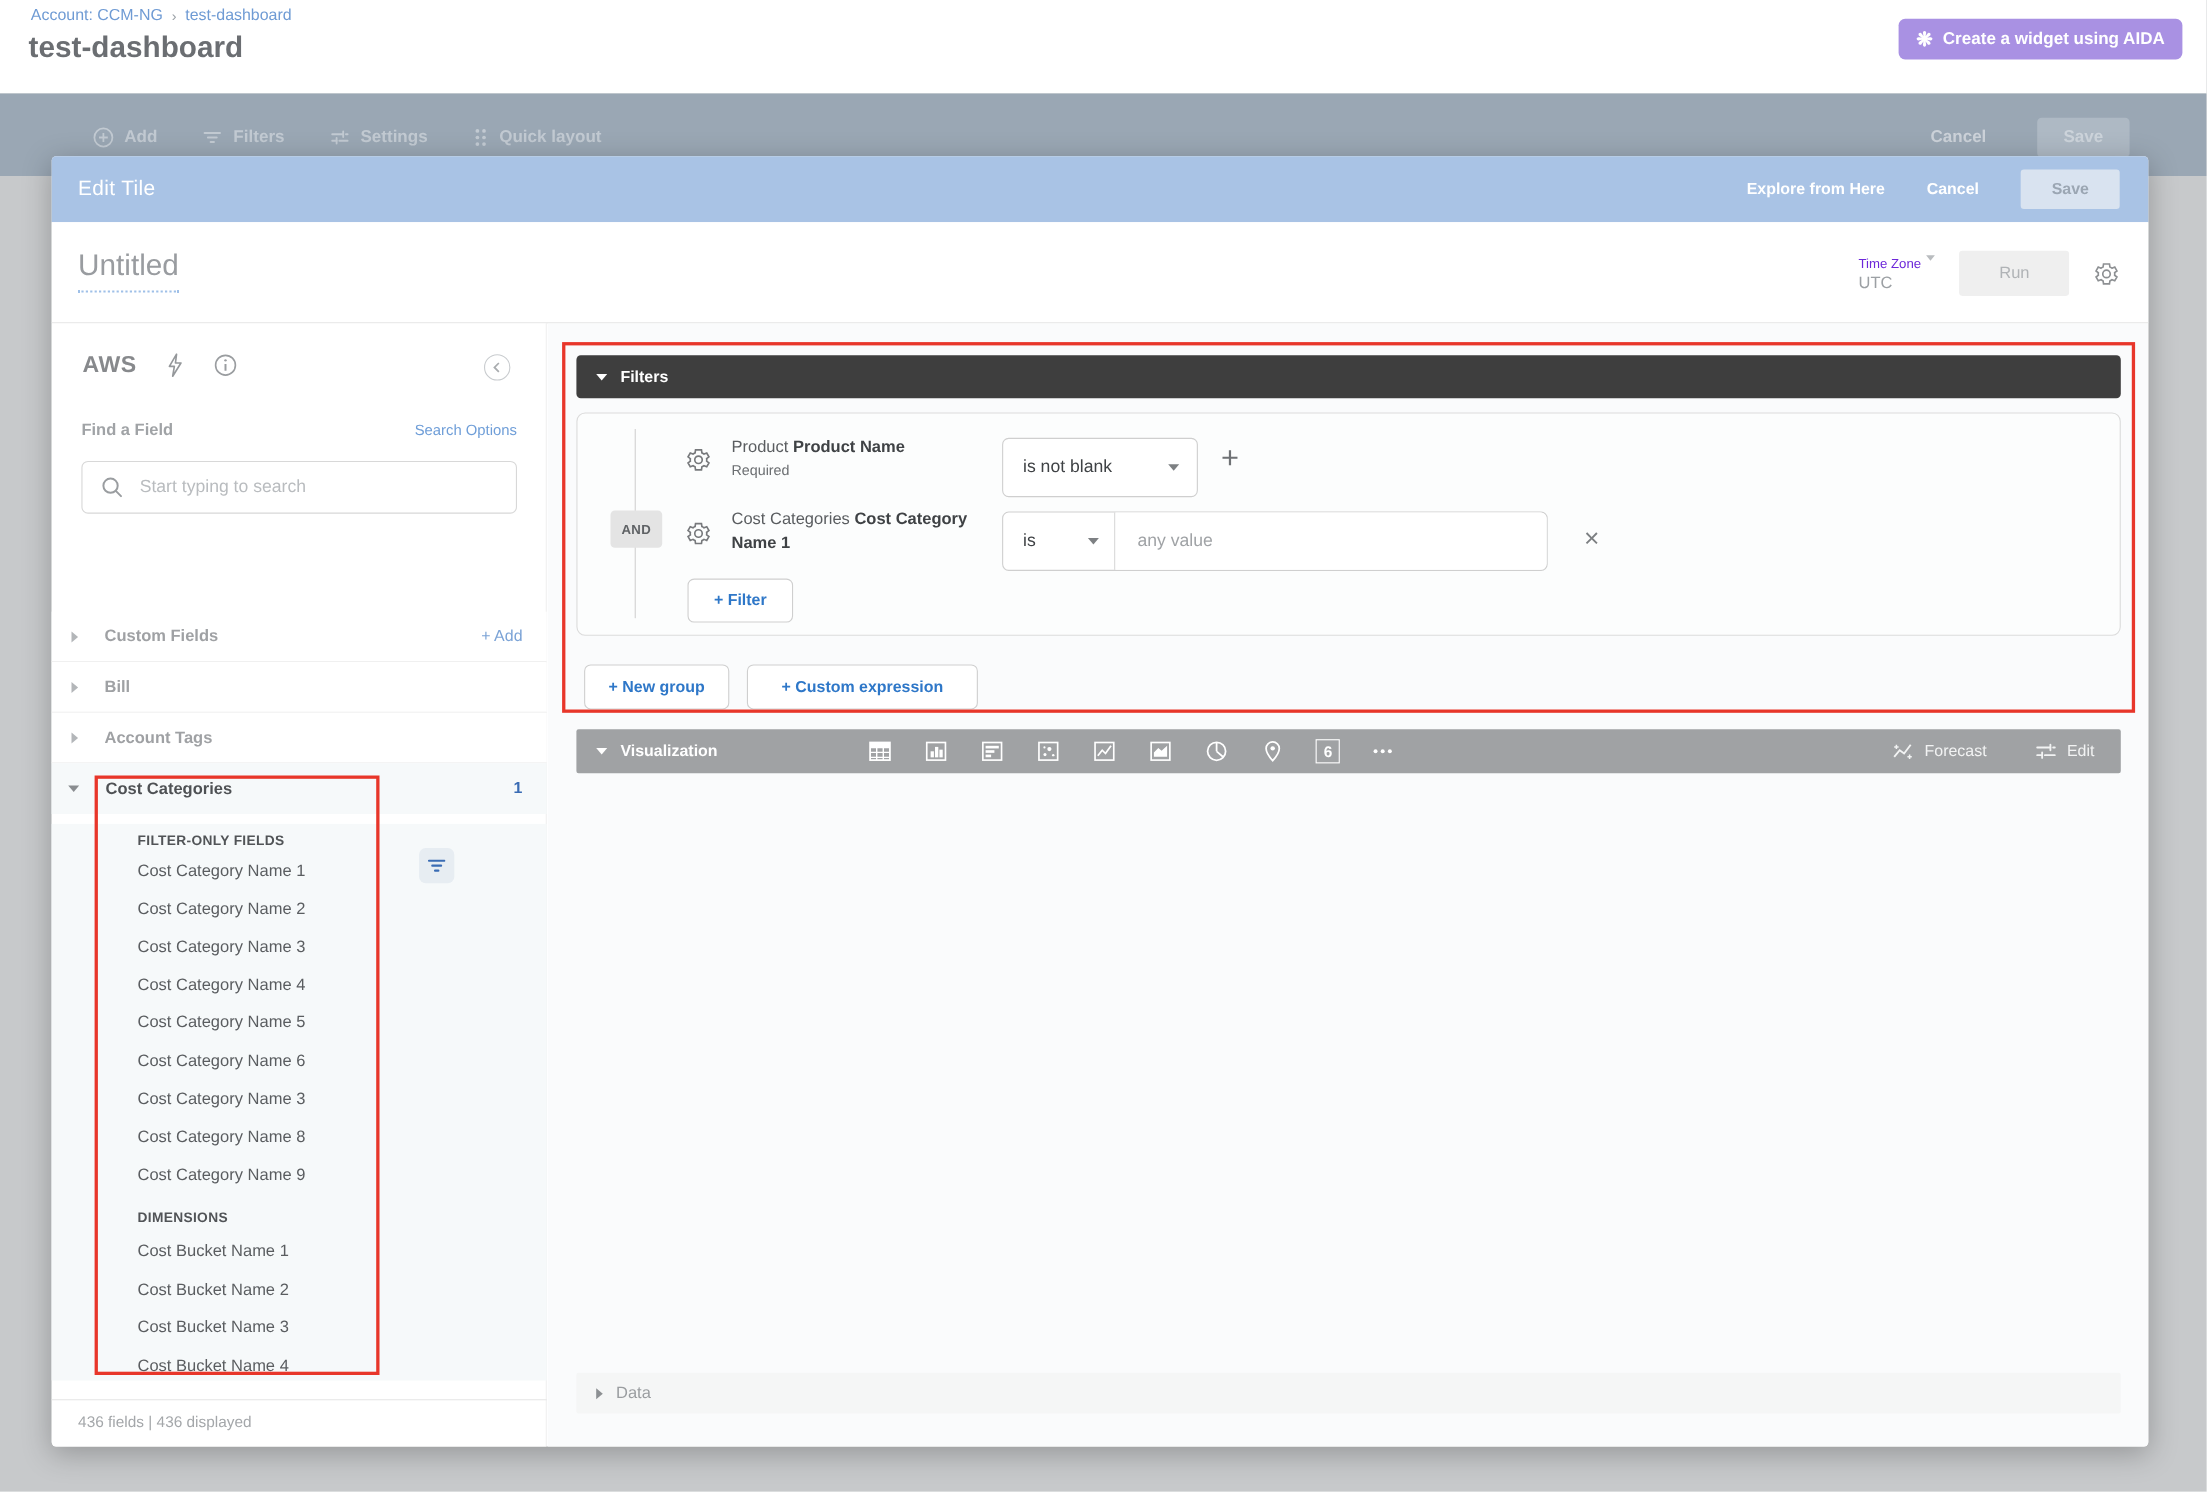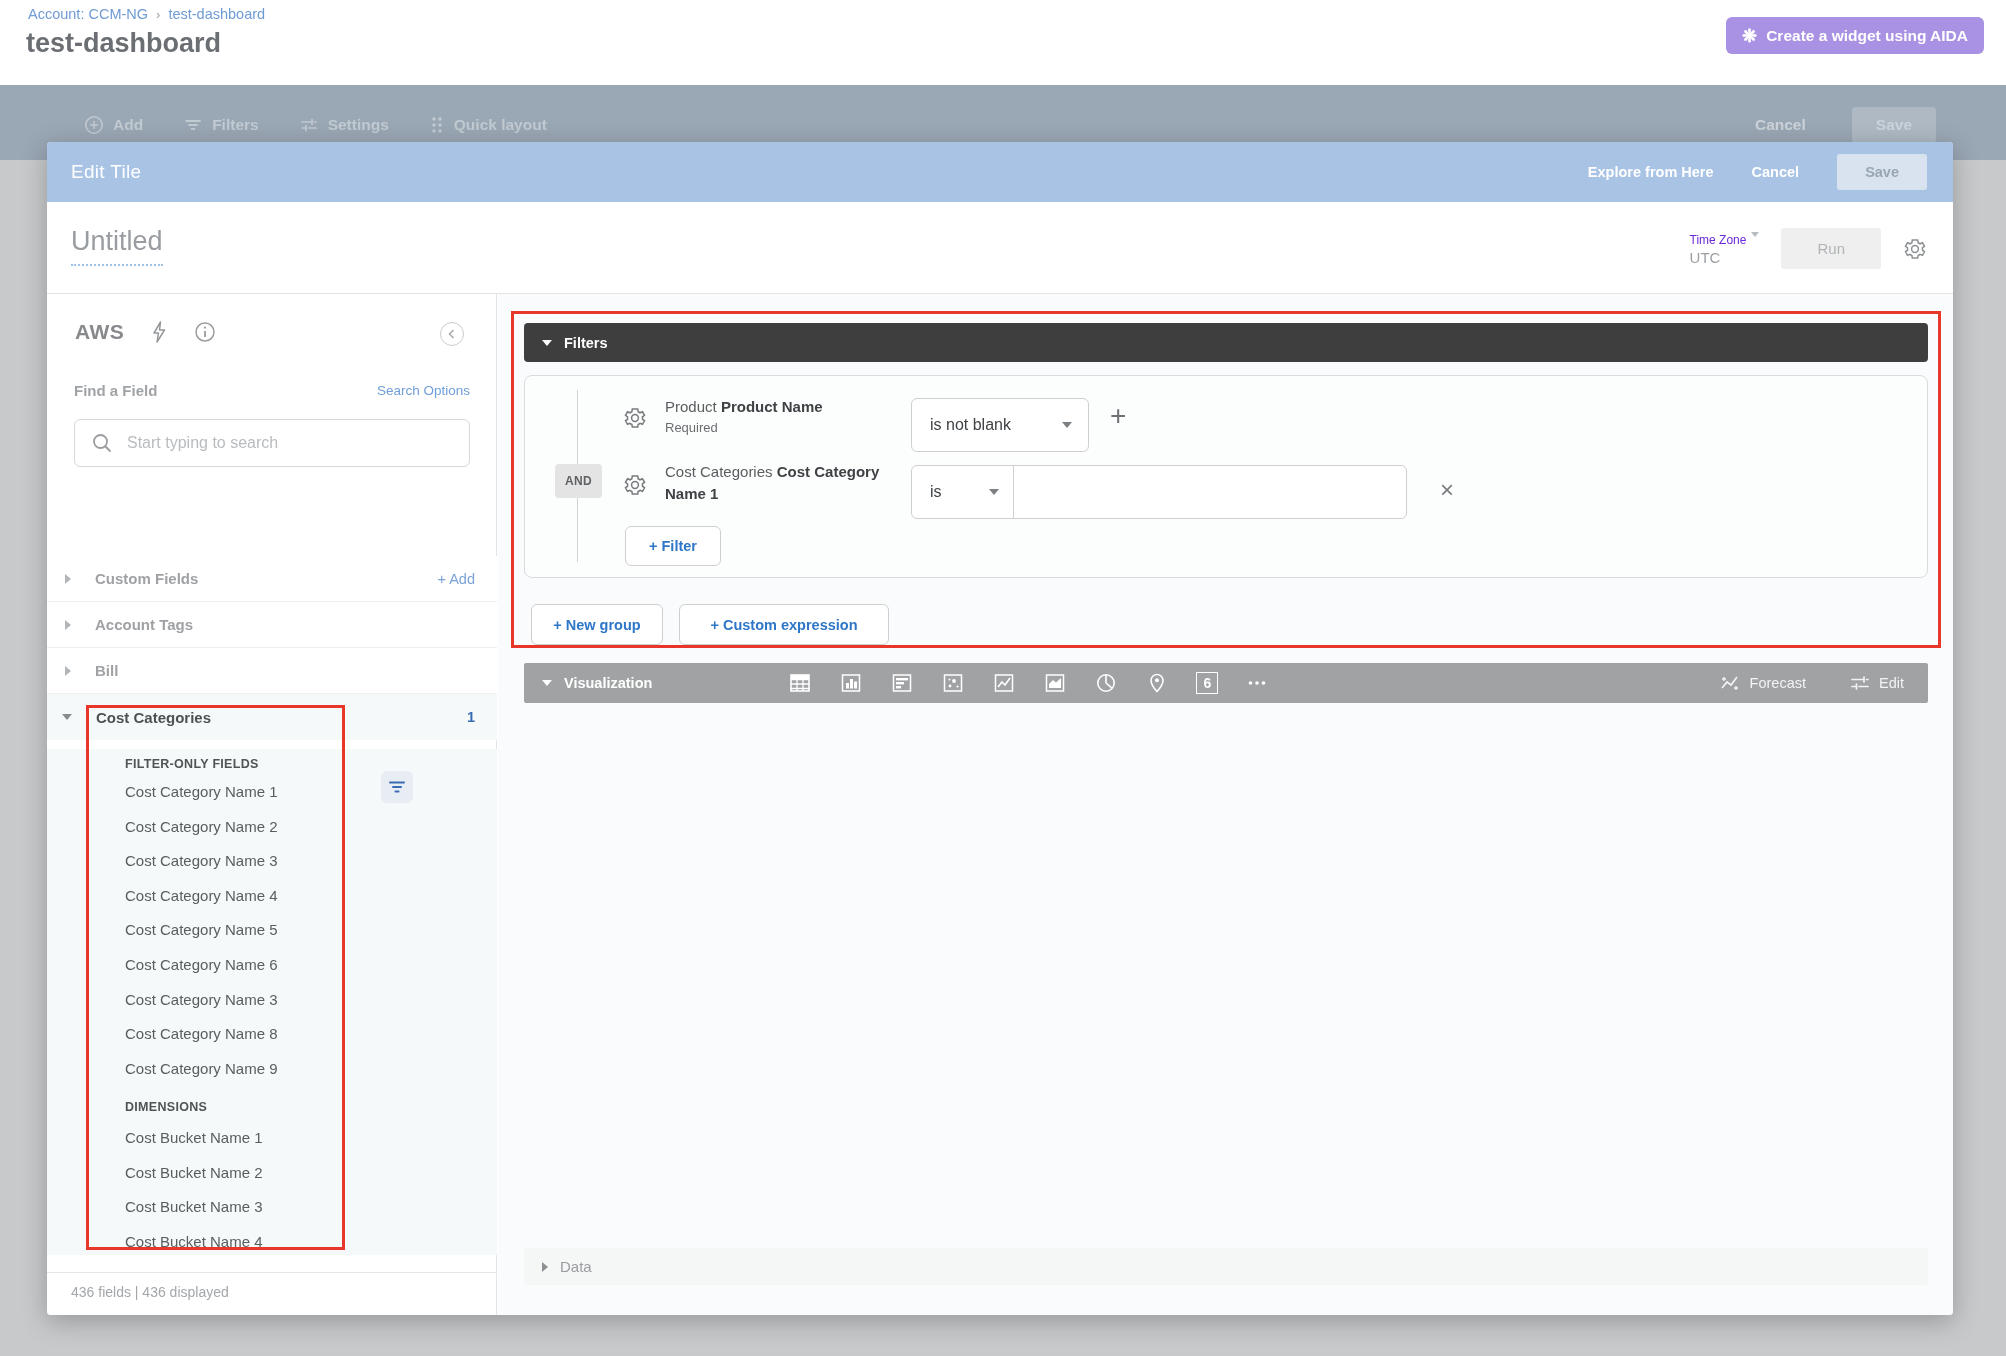--- a/index.html
+++ b/index.html
@@ -247,25 +247,25 @@
 
 
     <div class="sections">
       <div class="sec-row">
         <span class="sec-arrow"></span>
         <span class="sec-label">Custom Fields</span>
         <span class="sec-add">+ Add</span>
       </div>
       <div class="sec-row">
         <span class="sec-arrow"></span>
-        <span class="sec-label">Account Tags</span>
+        <span class="sec-label">Bill</span>
       </div>
       <div class="sec-row">
         <span class="sec-arrow"></span>
-        <span class="sec-label">Bill</span>
+        <span class="sec-label">Account Tags</span>
       </div>
       <div class="sec-row cc">
         <span class="sec-arrow-down"></span>
         <span class="sec-label cc">Cost Categories</span>
         <span class="sec-count">1</span>
       </div>
     </div>
 
     <div class="cc-expanded">
       <div class="cc-group-label" style="top:8px;">FILTER-ONLY FIELDS</div>
@@ -336,20 +336,21 @@
           </svg>
       </span>
       <div class="abs" style="left:140px; top:85px; width:236px;">
         <div class="f-label"><span>Cost Categories </span><b>Cost Category Name 1</b></div>
       </div>
       <div class="combo">
         <div class="combo-select">
           <span>is</span>
           <span class="caret-down-gray"></span>
         </div>
+        <input class="combo-input" placeholder="any value" style="">
       </div>
       <span class="close-glyph abs" style="left:915px; top:100px;">×</span>
 
       <div class="outline-btn abs" style="left:100px; top:150px; width:96px; height:40px;">+ Filter</div>
     </div>
 
     <div class="outline-btn abs" style="left:33px; top:310px; width:132px; height:41px;">+ New group</div>
     <div class="outline-btn abs" style="left:181px; top:310px; width:210px; height:41px;">+ Custom expression</div>
 
     <div class="viz-bar">

